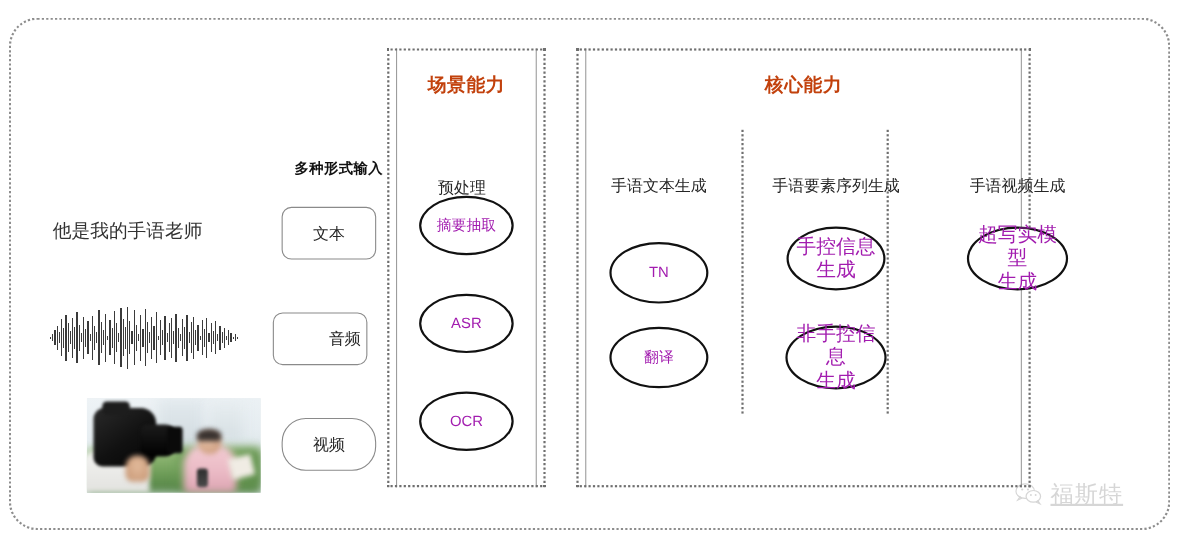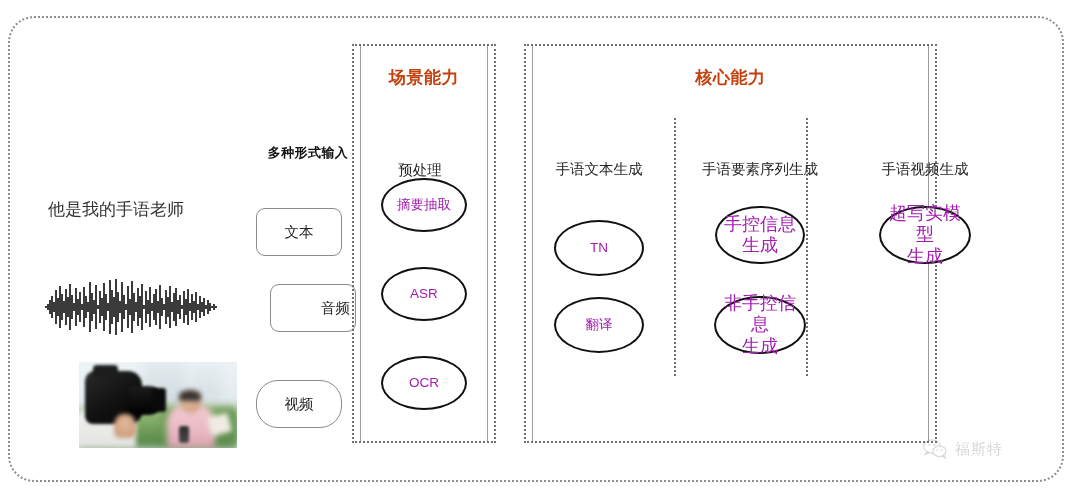--- a/index.html
+++ b/index.html
@@ -80,22 +80,22 @@
     background:radial-gradient(ellipse at 50% 40%,#e3bb9c 0%,#c99a78 80%);
     border-radius:46% 46% 30% 30%;filter:blur(2.2px);}
 
   
   .in-btn{
     position:absolute;width:86px;height:48px;
     border:1.6px solid #8a8a8a;border-radius:9px;background:#fff;
     display:flex;align-items:center;justify-content:center;
     font-size:14.5px;color:#262626;box-sizing:border-box;
   }
-  .in-btn.b1{left:226px;top:148px;margin-top:20px;}
-  .in-btn.b2{left:240px;top:244px;padding-left:45px;}
+  .in-btn.b1{left:226px;top:148px;}
+  .in-btn.b2{left:218px;top:244px;padding-left:45px;}
   .in-btn.b3{left:226px;top:340px;border-radius:22px;}
 
   
   .panel{position:absolute;box-sizing:border-box;border:2px dotted #6f6f6f;}
   .panel-scene{left:352px;top:44px;width:144px;height:399px;}
   .panel-core{left:524px;top:44px;width:413px;height:399px;}
 
   .panel-title{
     position:absolute;left:0;width:100%;top:20px;
     text-align:center;font-size:17px;font-weight:bold;color:#c2410c;
@@ -125,21 +125,21 @@
     font-size:13.5px;line-height:1.18;color:#a21caf;text-align:center;
     box-sizing:border-box;
   }
   .ell.two-line{font-size:18px;}
 
   
   .watermark{
     position:absolute;left:922px;top:432px;width:140px;height:34px;
     display:flex;align-items:center;gap:7px;opacity:.30;
   }
-  .wm-text{font-size:15px;color:#7a7a7a;white-space:nowrap;letter-spacing:1px;}
+  .wm-text{font-size:21px;color:#7a7a7a;white-space:nowrap;letter-spacing:1px;text-decoration:underline;}
   .wm-icon{width:26px;height:22px;flex:0 0 auto;}
 </style>
 </head>
 <body>
 
 <div id="stage">
 
   <div class="outer-frame"></div>
 
   <div class="input-region">

